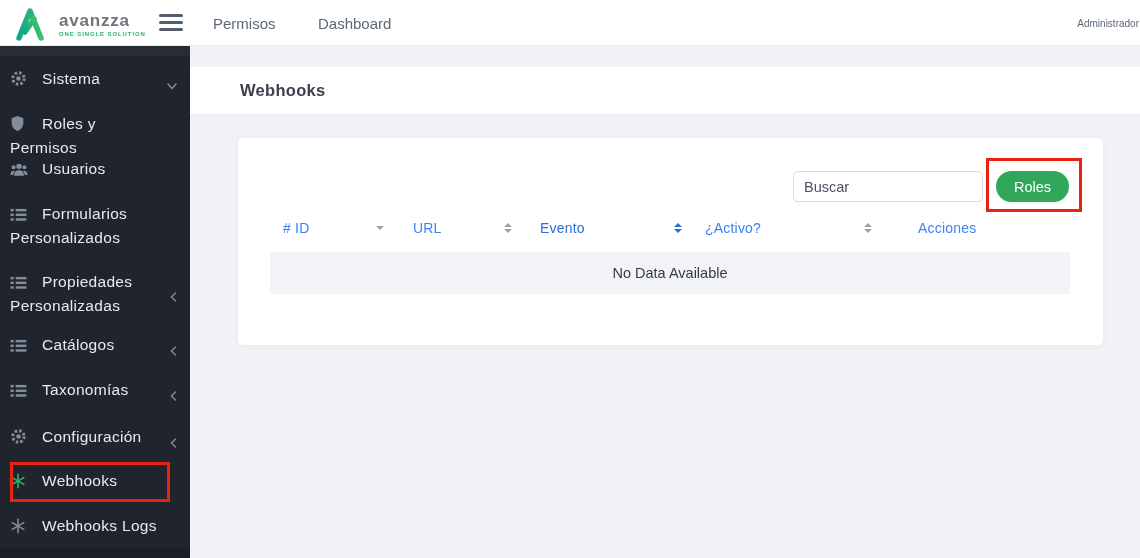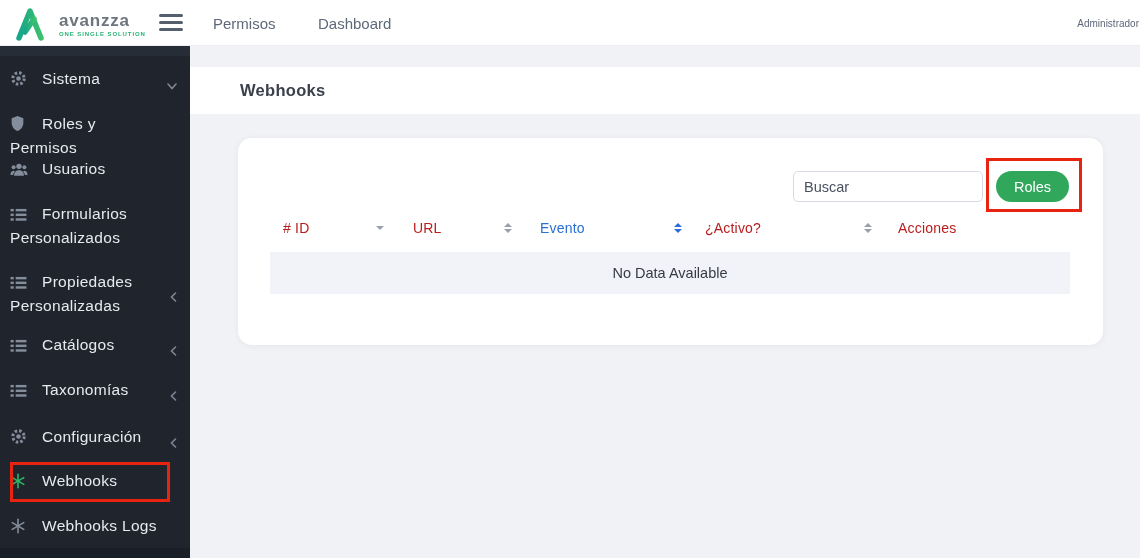--- a/index.html
+++ b/index.html
@@ -40,35 +40,35 @@
   .annotation-box { position:absolute; border:3px solid #e8230f; pointer-events:none; }
   .sb-annotation { left:10px; top:416px; width:160px; height:40px; }
 
   
   .main { position:absolute; left:190px; top:46px; width:950px; height:512px; background:#f1f2f6; }
   .title-band { position:absolute; left:0; top:21px; width:950px; height:47px; background:#ffffff; }
   .page-title { position:absolute; left:50px; top:0; height:47px; display:flex; align-items:center;
     font-size:16.5px; font-weight:600; color:#3b404b; letter-spacing:0.3px; }
 
   .card { position:absolute; left:48px; top:92px; width:865px; height:207px; background:#ffffff;
-    border-radius:14px; box-shadow:0 1px 6px rgba(40,45,60,0.06); }
+    border-radius:5px; box-shadow:0 1px 6px rgba(40,45,60,0.06); }
 
   .search-input { position:absolute; left:555px; top:33px; width:190px; height:31px;
     border:1px solid #d7dae1; border-radius:5px; padding:0 10px; font-size:14.5px;
     font-family:"Liberation Sans", sans-serif; color:#3f4654; outline:none; background:#fff; }
   .search-input::placeholder { color:#4a5260; opacity:1; }
 
   .nuevo-annotation { left:748px; top:20px; width:96px; height:54px; }
   .btn-nuevo { position:absolute; left:758px; top:33px; width:73px; height:31px;
     background:#31a75c; color:#ffffff; border:none; border-radius:16px;
     font-size:14.5px; font-family:"Liberation Sans", sans-serif; cursor:pointer; }
 
   .thead { position:absolute; left:0; top:78px; width:865px; height:24px; }
   .th { position:absolute; top:0; height:24px; line-height:24px; font-size:14px;
-    color:#b91c1c; letter-spacing:0.2px; cursor:pointer; }
+    color:#3b82f6; letter-spacing:0.2px; cursor:pointer; }
   .th.active { color:#2a6fd4; }
   .sorter { position:absolute; top:0; height:24px; display:flex; flex-direction:column;
     justify-content:center; align-items:center; gap:2px; cursor:pointer; }
   .car-up { width:0; height:0; border-left:4px solid transparent; border-right:4px solid transparent;
     border-bottom:4.5px solid #9aa1ad; }
   .car-dn { width:0; height:0; border-left:4px solid transparent; border-right:4px solid transparent;
     border-top:4.5px solid #9aa1ad; }
   .sorter.blue .car-up { border-bottom-color:#2a6fd4; }
   .sorter.blue .car-dn { border-top-color:#2a6fd4; }
 
@@ -291,21 +291,21 @@
             <span class="car-up"></span>
             <span class="car-dn"></span>
           </span>
 
         <span class="th" style="left:467px">¿Activo?</span>
         <span class="sorter" style="left:626px">
             <span class="car-up"></span>
             <span class="car-dn"></span>
           </span>
 
-        <span class="th" style="left:660px">Acciones</span>
+        <span class="th" style="left:680px">Acciones</span>
       </div>
 
       <div class="empty-row">
         <span>No Data Available</span>
       </div>
     </section>
   </main>
 
 </div>
 

